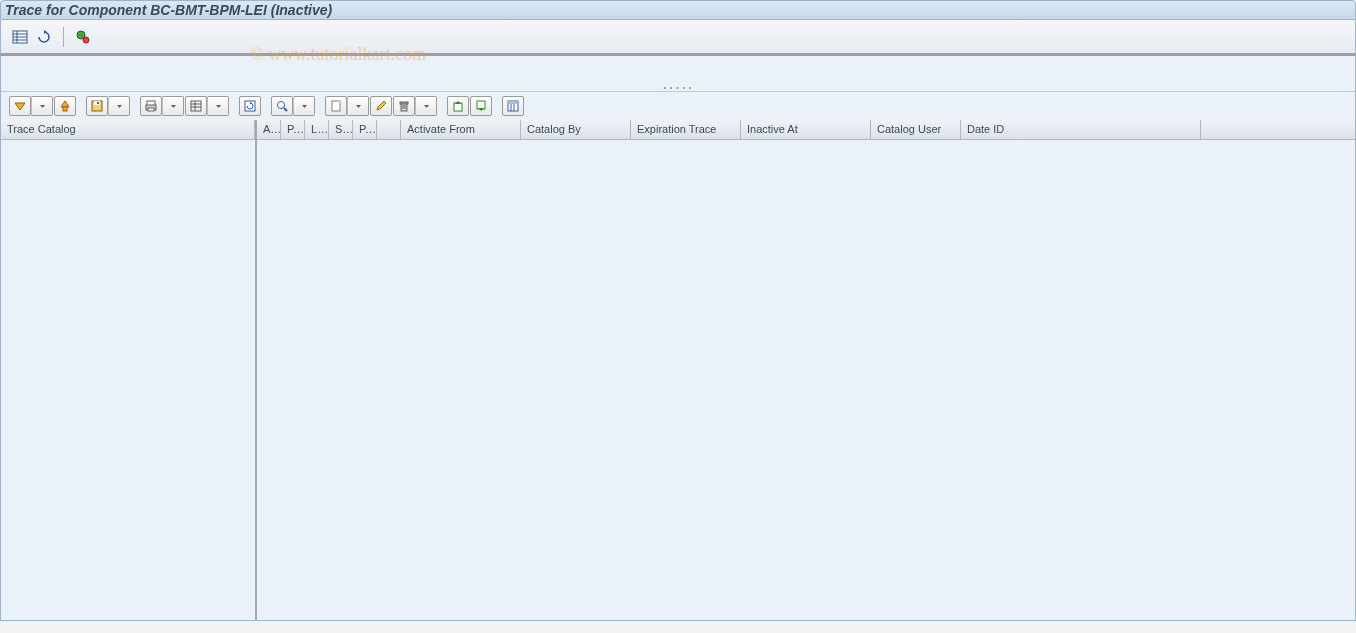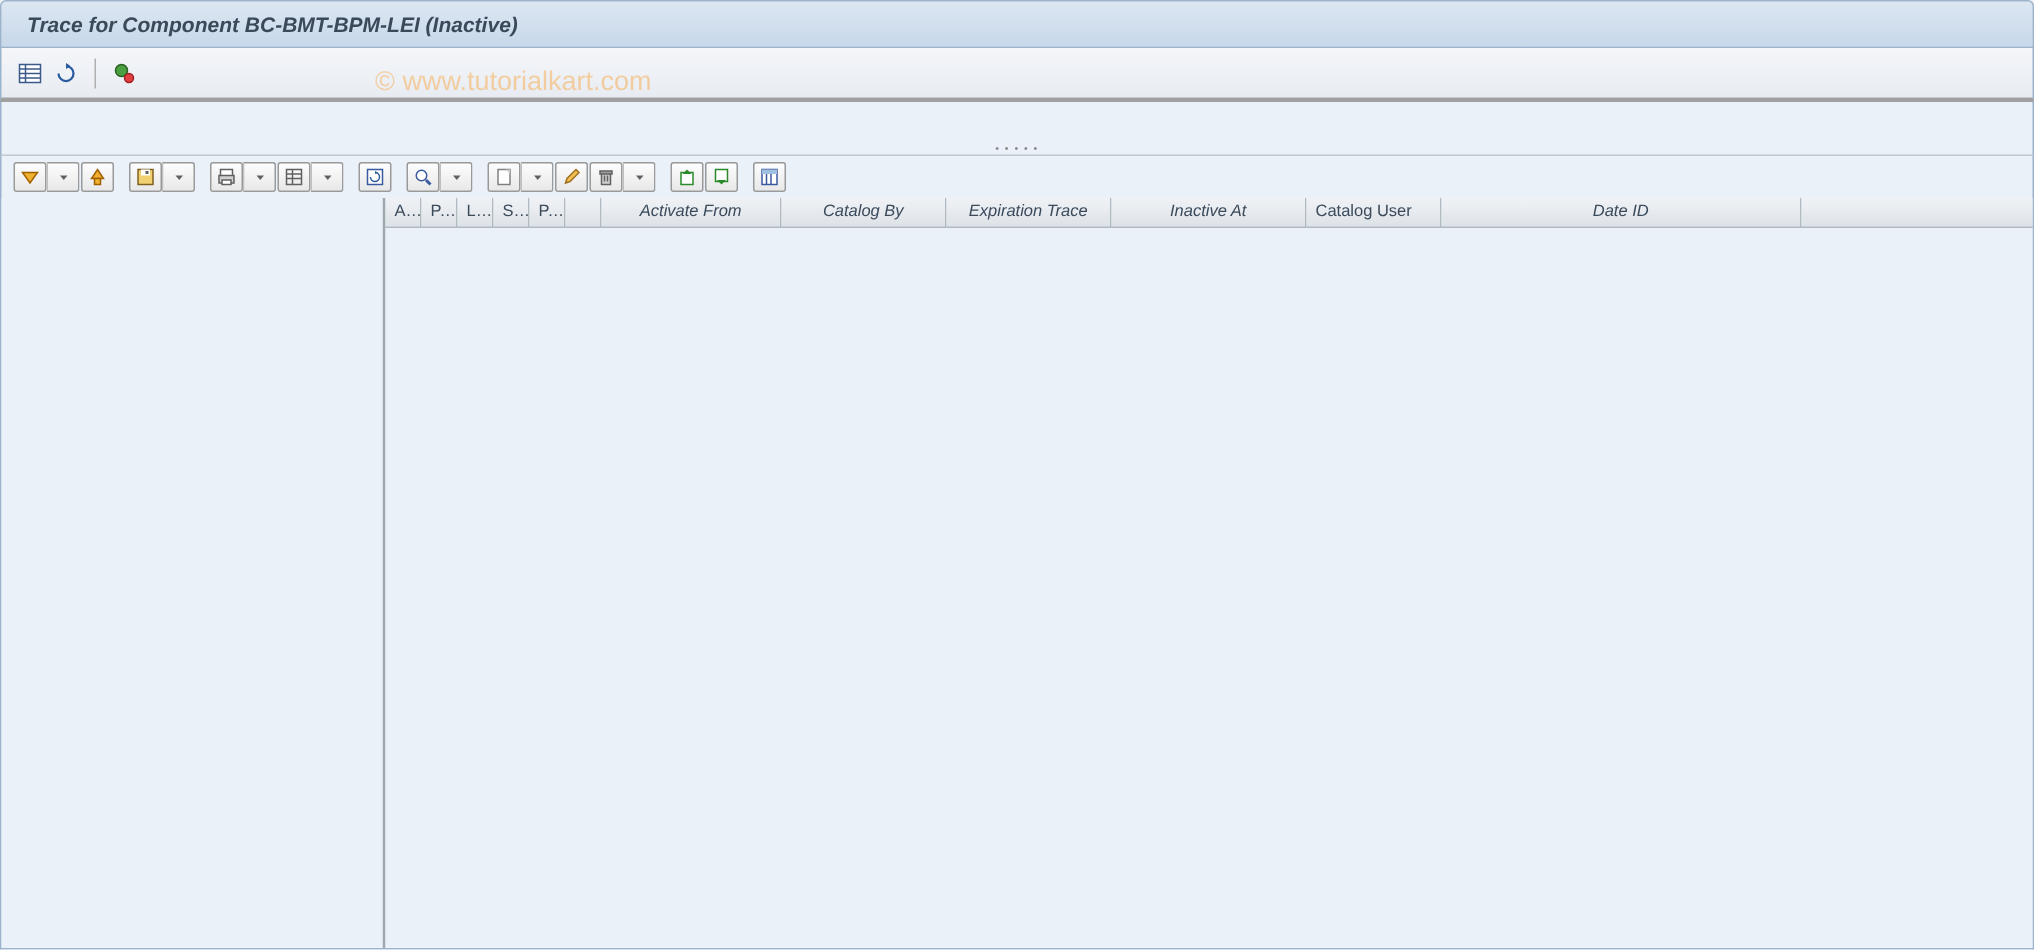--- a/index.html
+++ b/index.html
@@ -6,26 +6,26 @@
     body {
       font-family: Arial, Tahoma, sans-serif;
       font-size: 11px;
       background: #f2f2f2;
       width: 1356px;
       height: 633px;
       overflow: hidden;
       position: relative;
     }
     .title-bar {
-      height: 32px;
+      height: 20px;
       background: linear-gradient(#dce7f2, #c7d8ea);
       border: 1px solid #9bb3cc;
       display: flex;
       align-items: center;
-      padding-left: 17px;
+      padding-left: 4px;
       border-radius: 4px 4px 0 0;
     }
     .title-bar-text {
       font-style: italic;
       font-weight: bold;
       font-size: 14px;
       color: #3a4a5a;
     }
     .app-toolbar {
       height: 36px;
@@ -142,25 +142,25 @@
       flex: 1;
       display: flex;
       flex-direction: column;
     }
     .watermark {
       position: absolute;
       top: 44px;
       left: 250px;
       font-size: 18px;
       color: rgba(255,140,0,0.35);
-      font-family: Liberation Sans, sans-serif;
+      font-family: Liberation Serif, serif;
       pointer-events: none;
       z-index: 100;
     }
-    .hr { text-align: center; font-style: italic; }
+    .hr { text-align: left; }
   </style>
 </head>
 <body>
 
 <div class="title-bar">
   <span class="title-bar-text">Trace for Component BC-BMT-BPM-LEI (Inactive)</span>
 </div>
 
 <div class="app-toolbar">
   <button class="toolbar-btn">
@@ -316,20 +316,23 @@
         <rect x="2" y="2" width="10" height="10" fill="#fff" stroke="#3a5aa0"></rect>
         <line x1="5" y1="2" x2="5" y2="12" stroke="#3a5aa0"></line>
         <line x1="8" y1="2" x2="8" y2="12" stroke="#3a5aa0"></line>
         <rect x="2" y="2" width="10" height="3" fill="#a0c0e0"></rect>
       </svg>
   </button>
 </div>
 
 <div class="grid-container">
   <div class="left-pane">
+    <div class="grid-header-row">
+      <div class="grid-col-header" style="flex:1">Trace Catalog</div>
+    </div>
     <div class="grid-body"></div>
   </div>
   <div class="right-pane">
     <div class="grid-header-row">
       <div class="grid-col-header" style="width:24px">A...</div>
       <div class="grid-col-header" style="width:24px">P...</div>
       <div class="grid-col-header" style="width:24px">L...</div>
       <div class="grid-col-header" style="width:24px">S...</div>
       <div class="grid-col-header" style="width:24px">P...</div>
       <div class="grid-col-header" style="width:24px"></div>

